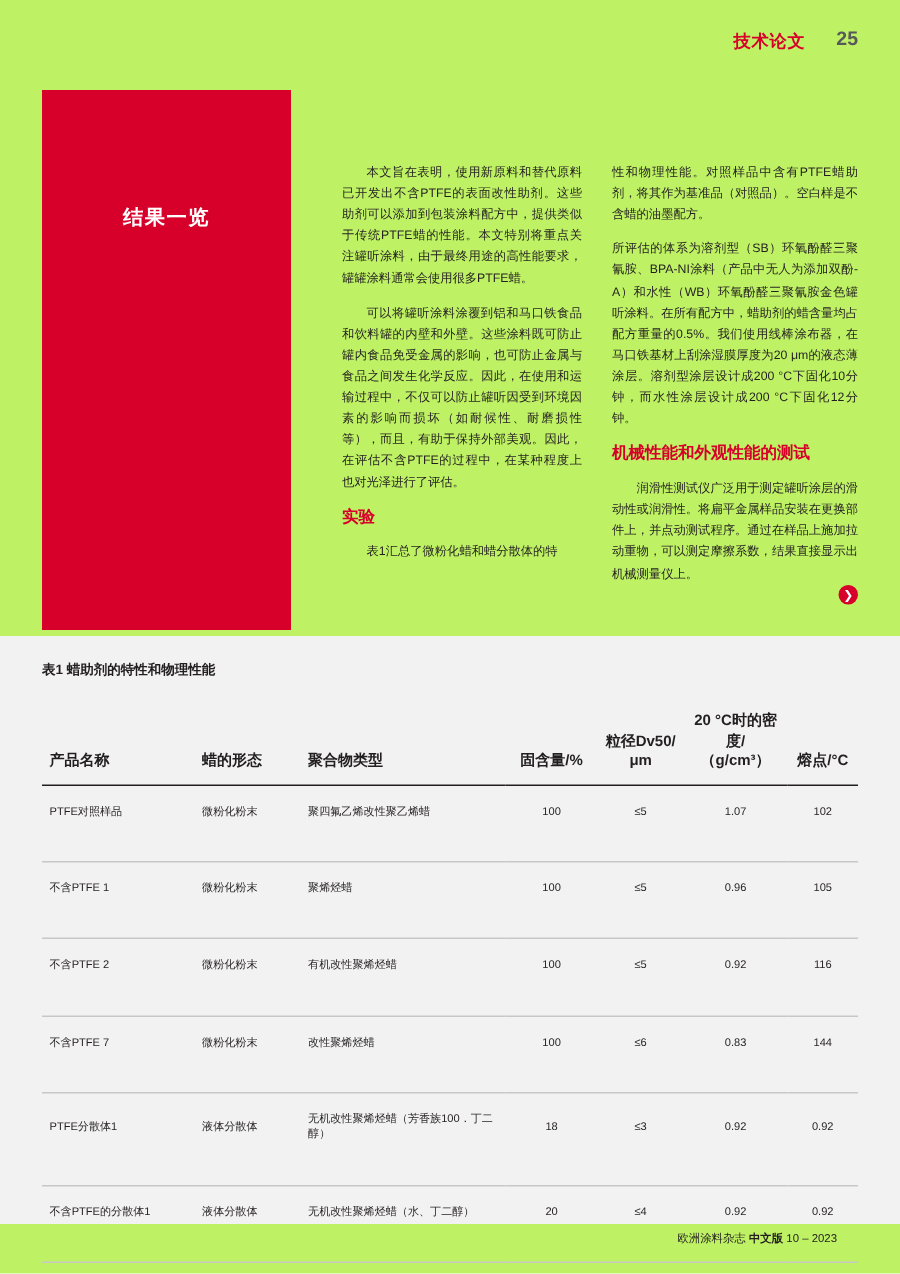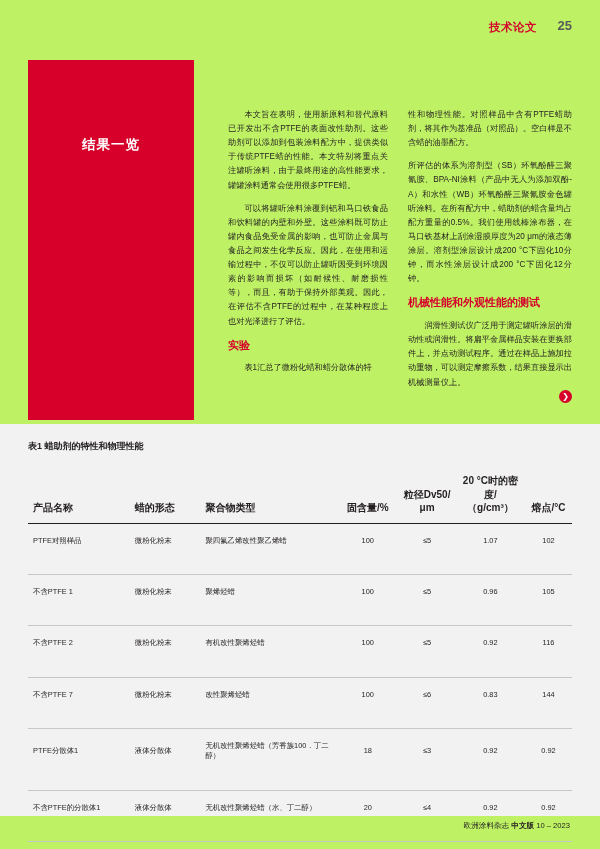--- a/index.html
+++ b/index.html
@@ -188,21 +188,21 @@
   table.data td.c3, table.data td.c4, table.data td.c5, table.data td.c6 {
     text-align: center;
   }
   table.data th.c3, table.data th.c4, table.data th.c5, table.data th.c6 {
     text-align: center;
   }
 
   
   .footer {
     position: absolute;
-    right: 30px;
+    right: 42px;
     bottom: 18px;
     font-size: 7.6px;
     color: #231f20;
   }
   .footer b { font-weight: bold; }
 </style>
 </head>
 <body>
 
 <div class="page">

